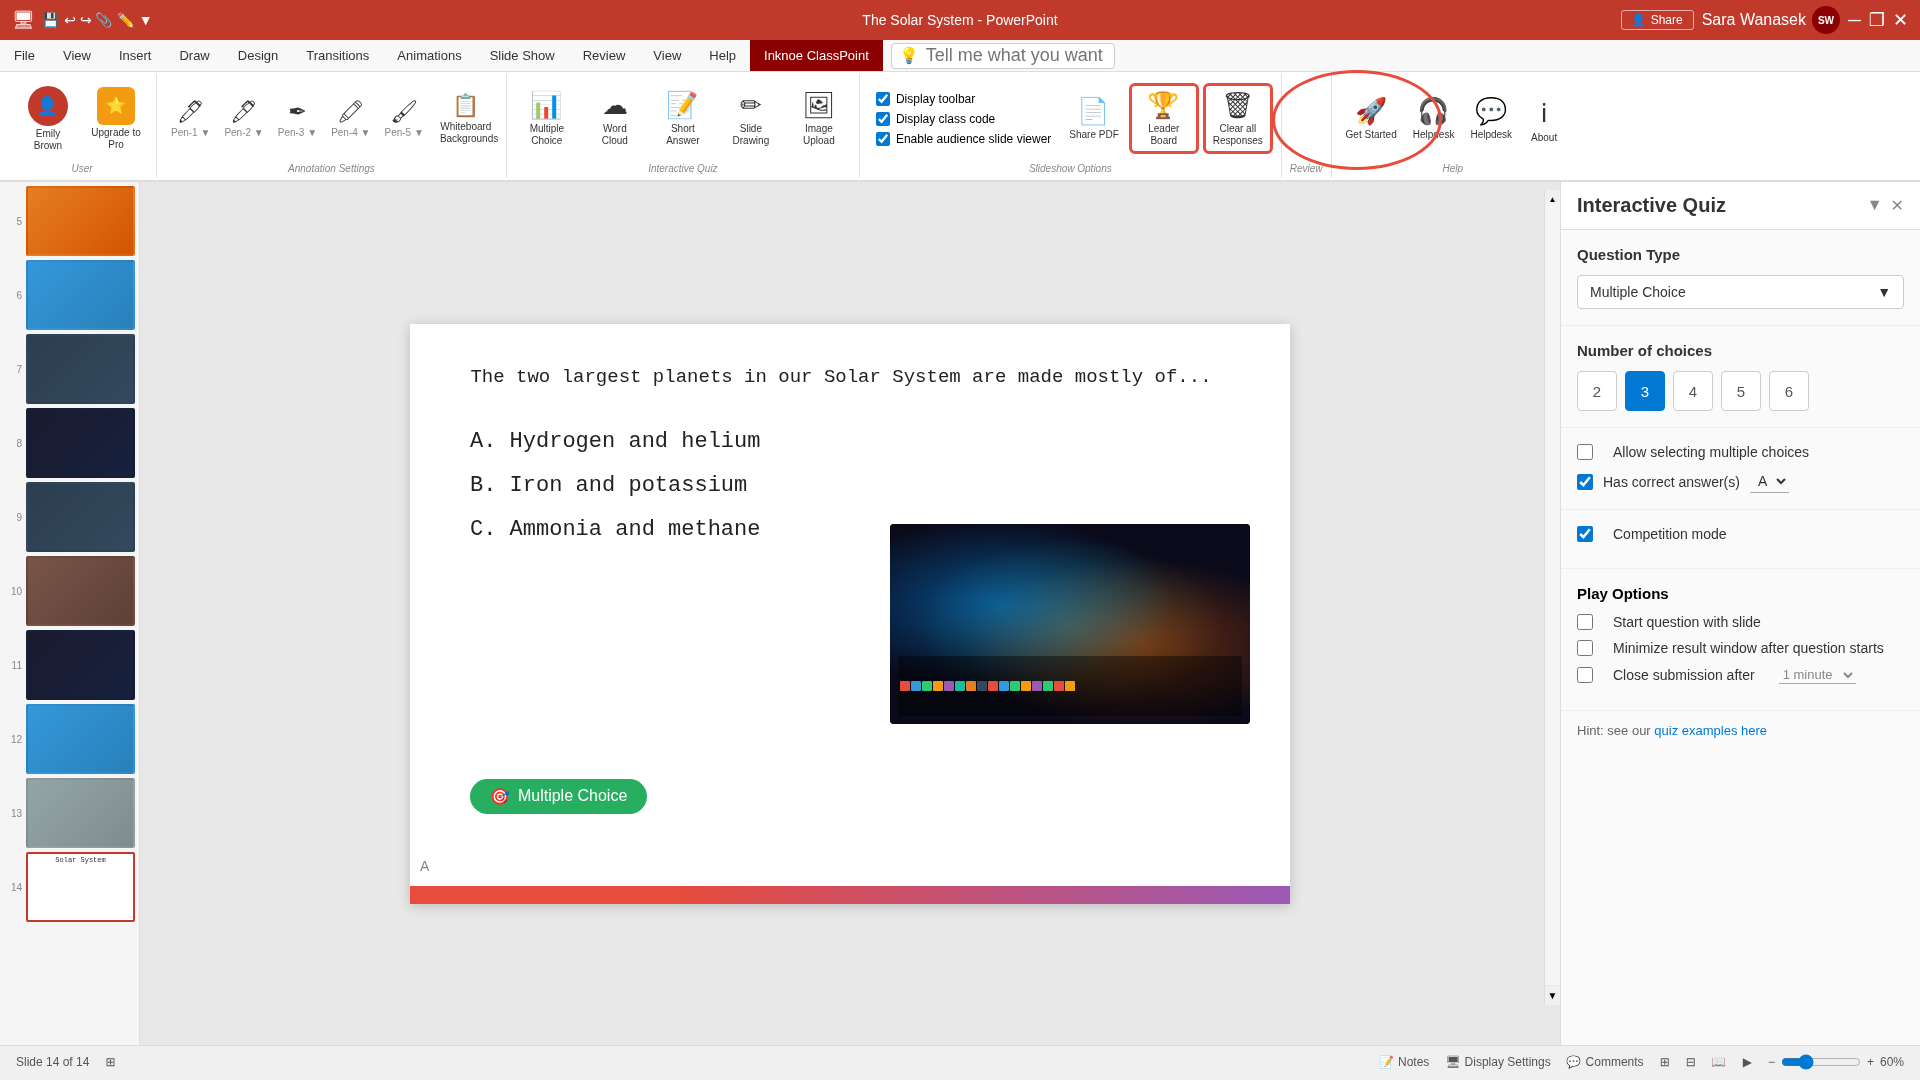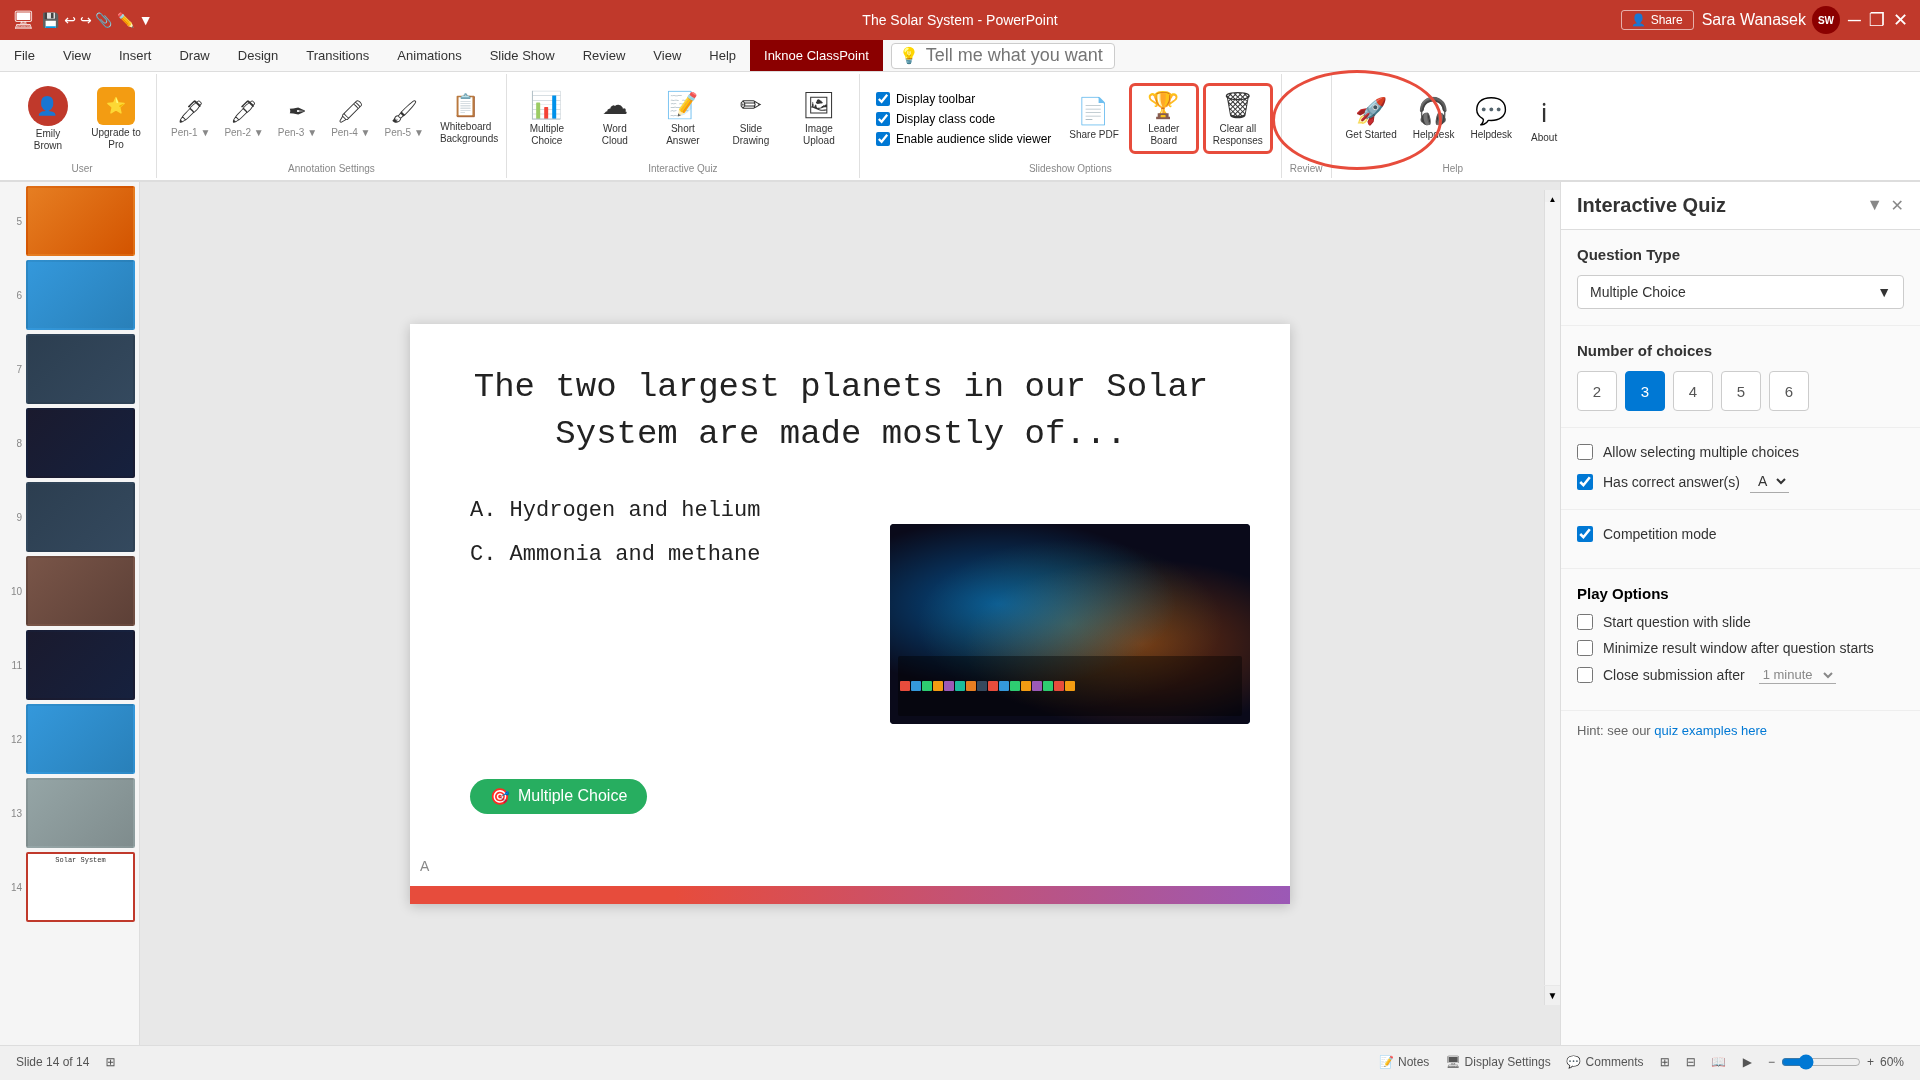--- a/index.html
+++ b/index.html
@@ -68,20 +68,21 @@
       border-right: 1px solid #e0e0e0;
       min-width: fit-content;
     }
     .ribbon-group:last-child { border-right: none; }
     .ribbon-group-label {
       font-size: 10px;
       color: #888;
       margin-top: auto;
       padding-top: 4px;
       text-align: center;
+      font-style: italic;
     }
     .ribbon-buttons {
       display: flex;
       align-items: center;
       gap: 4px;
       flex: 1;
     }
     .ribbon-btn {
       display: flex;
       flex-direction: column;
@@ -201,21 +202,21 @@
     }
     #slide-canvas {
       background: white;
       width: 880px;
       height: 580px;
       position: relative;
       box-shadow: 0 2px 12px rgba(0,0,0,0.2);
     }
     .slide-question {
       font-family: 'Courier New', monospace;
-      font-size: 34px;
+      font-size: 19px;
       padding: 40px 68px 20px 50px;
       line-height: 1.4;
       color: #222;
       text-align: center;
     }
     .slide-answers {
       padding: 10px 60px;
       font-family: 'Courier New', monospace;
       font-size: 22px;
       line-height: 2;
@@ -366,21 +367,21 @@
       background: white;
     }
     .choice-btn.selected {
       background: #0078d4;
       color: white;
       border-color: #0078d4;
     }
     .panel-checkbox-row {
       display: flex;
       align-items: center;
-      gap: 10px;
+      gap: 20px;
       font-size: 14px;
       color: #333;
       margin-bottom: 10px;
       cursor: pointer;
     }
     .panel-checkbox-row input[type="checkbox"] {
       width: 16px;
       height: 16px;
       accent-color: #0078d4;
     }
@@ -717,20 +718,21 @@
   <div id="canvas-area">
 
     <div style="position:absolute;top:8px;right:0;width:16px;background:#f0f0f0;border-left:1px solid #ddd;padding:4px 2px;cursor:pointer;text-align:center;font-size:10px;">▲</div>
     <div style="position:absolute;bottom:40px;right:0;width:16px;background:#f0f0f0;border-left:1px solid #ddd;padding:4px 2px;cursor:pointer;text-align:center;font-size:10px;">▼</div>
     <div style="position:absolute;right:0;top:20px;width:16px;height:calc(100% - 80px);background:#f5f5f5;border-left:1px solid #ddd;"></div>
 
     <div id="slide-canvas">
       <div class="slide-question">The two largest planets in our Solar System are made mostly of...</div>
       <div class="slide-answers">
         <div><span>A. </span><span>Hydrogen and helium</span></div>
+        <div><span>B. </span><span>Iron and potassium</span></div>
         <div><span>C. </span><span>Ammonia and methane</span></div>
       </div>
       <div class="slide-image">
         <div class="nebula-bg">
           <div class="periodic-table-overlay">
             <div class="pt-cell" style="background:#e74c3c;"></div>
             <div class="pt-cell" style="background:#3498db;"></div>
             <div class="pt-cell" style="background:#2ecc71;"></div>
             <div class="pt-cell" style="background:#f39c12;"></div>
             <div class="pt-cell" style="background:#9b59b6;"></div>

